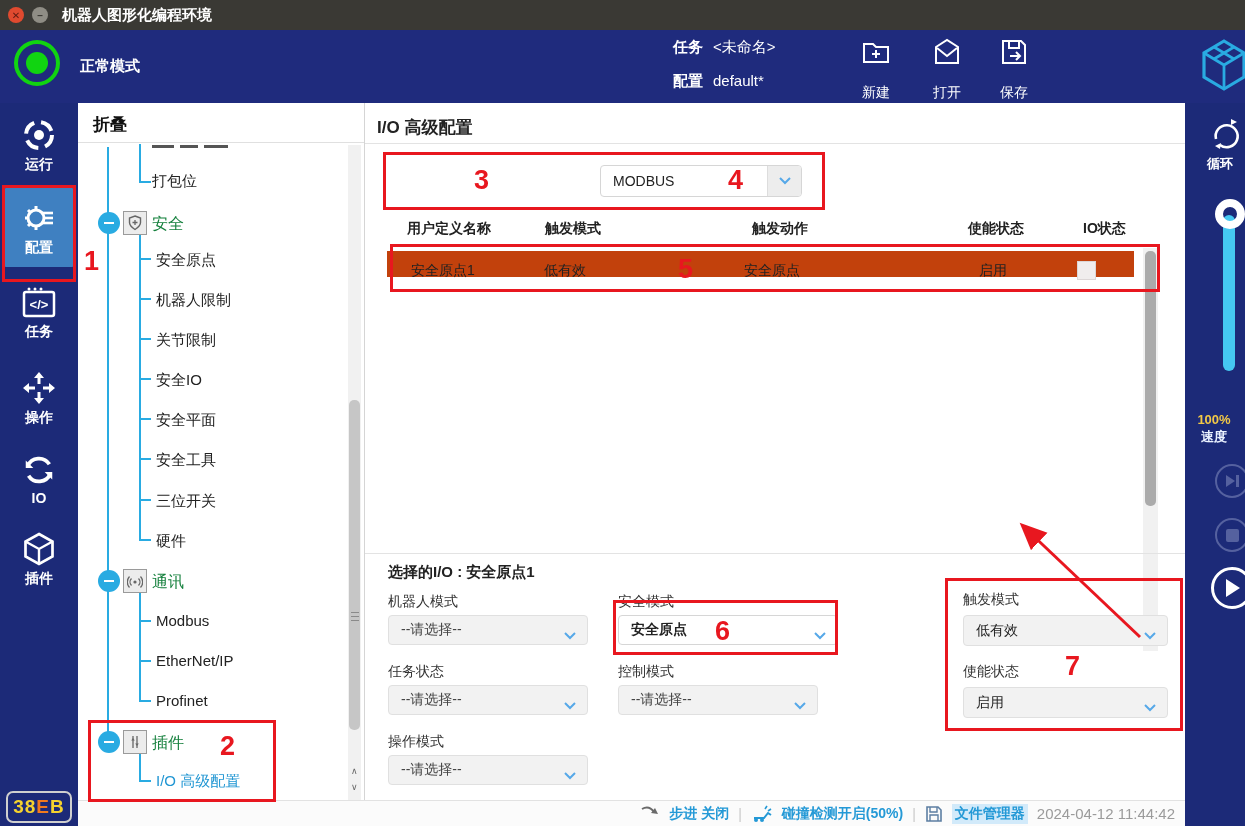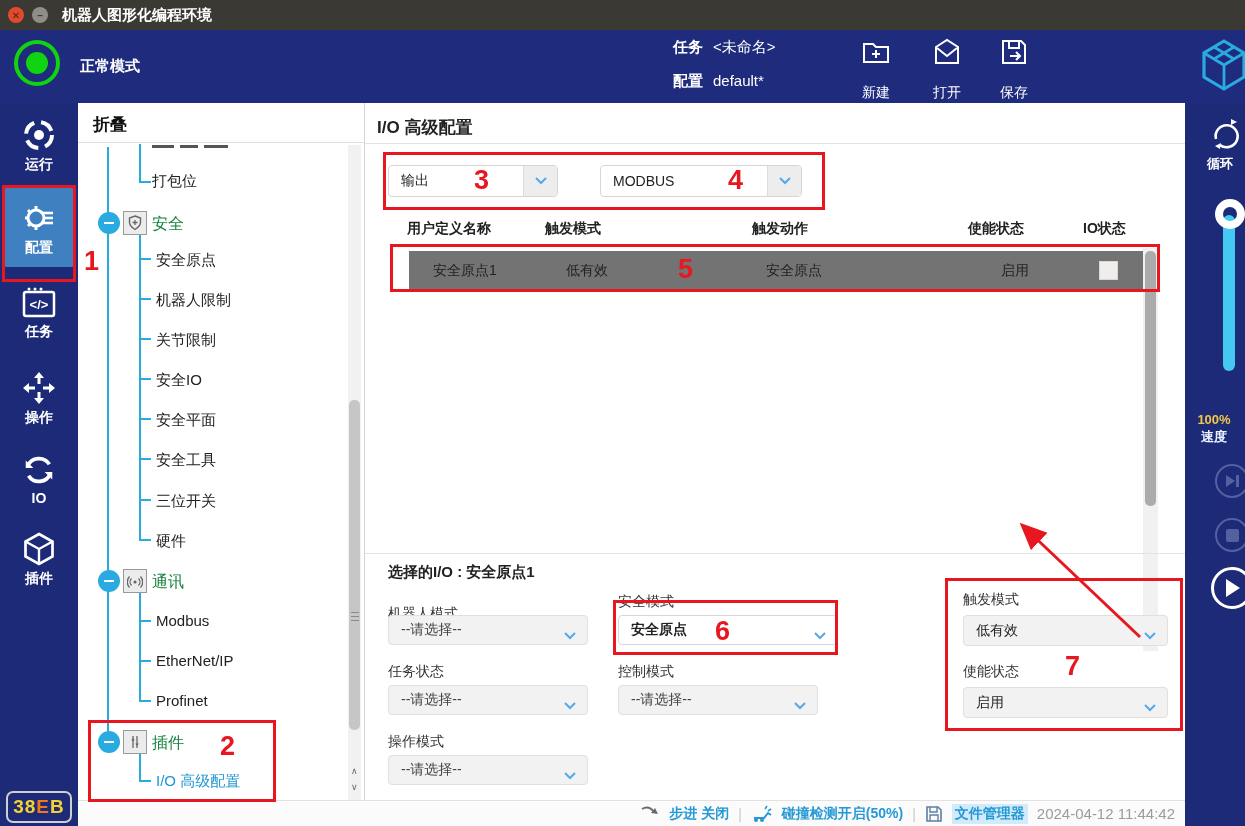--- a/index.html
+++ b/index.html
@@ -53,21 +53,21 @@
 
   
   #mainpanel{position:absolute;left:365px;top:103px;width:820px;height:697px;background:#fff;}
   #main-title{position:absolute;left:12px;top:13px;font-size:17px;font-weight:bold;color:#222;}
   .hdiv{position:absolute;left:0;width:820px;height:1px;background:#e3e3e3;}
   .dd{position:absolute;height:32px;border:1px solid #d6d6d6;border-radius:4px;background:#fff;font-size:14px;color:#222;display:flex;align-items:center;padding-left:12px;cursor:pointer;}
   .dd .zone{position:absolute;right:0;top:0;bottom:0;width:34px;background:#ededed;border-left:1px solid #ddd;border-radius:0 3px 3px 0;display:flex;align-items:center;justify-content:center;}
   .dd.gray{background:#f2f2f2;border-color:#e0e0e0;color:#444;}
   .dd.gray .chev{position:absolute;right:11px;top:11px;}
   .th{position:absolute;font-size:14px;font-weight:bold;color:#222;top:117px;}
-  #iorow{position:absolute;left:44px;top:148px;width:747px;height:38px;background:#737373;cursor:pointer;}
+  #iorow{position:absolute;left:22px;top:148px;width:747px;height:26px;background:#c2410c;cursor:pointer;}
   .rowcell{position:absolute;top:0;height:38px;line-height:38px;font-size:14px;color:#222;}
   #iocheck{position:absolute;left:690px;top:10px;width:19px;height:19px;background:#f0eded;border:1px solid #dcd6d6;}
   .note{position:absolute;color:#e8171f;font-size:17px;white-space:nowrap;}
   #sel-heading{position:absolute;left:23px;top:460px;font-size:15px;font-weight:bold;color:#222;}
   .flabel{position:absolute;font-size:14px;color:#333;}
 
   
   #rightpanel{position:absolute;left:1185px;top:103px;width:60px;height:723px;background:#1c2a78;overflow:hidden;}
   #rightpanel .lbl{position:absolute;color:#fff;font-size:13px;font-weight:bold;white-space:nowrap;}
   #speedtrack{position:absolute;left:38px;top:112px;width:12px;height:156px;background:#45c8f2;border-radius:6px;cursor:pointer;}
@@ -304,28 +304,20 @@
       </div>
       <div class="sarrow" style="left:3px;top:622px;">∧</div>
       <div class="sarrow" style="left:3px;top:638px;">∨</div>
     </div>
   </div>
 
   <div id="mainpanel">
     <div id="main-title">I/O 高级配置</div>
     <div class="hdiv" style="top:40px;"></div>
 
-    <div class="dd" style="left:23px;top:62px;width:170px;">
-      <span>输出</span>
-      <div class="zone">
-          <svg width="12" height="8">
-            <polyline points="1,1 6,6 11,1" stroke="#56a8e8" fill="none" stroke-width="2"></polyline>
-          </svg>
-        </div>
-    </div>
     <div class="dd" style="left:235px;top:62px;width:202px;">
       <span>MODBUS</span>
       <div class="zone">
           <svg width="12" height="8">
             <polyline points="1,1 6,6 11,1" stroke="#56a8e8" fill="none" stroke-width="2"></polyline>
           </svg>
         </div>
     </div>
 
     <div class="th" style="left:42px;">用户定义名称</div>
@@ -345,21 +337,21 @@
     <div class="scroll-v" style="left:778px;top:145px;width:15px;height:403px;">
       <div class="scroll-thumb" style="left:2px;top:3px;width:11px;height:255px;background:#ababab;"></div>
       <div class="sarrow" style="left:4px;top:368px;">∧</div>
       <div class="sarrow" style="left:4px;top:384px;">∨</div>
     </div>
 
 
     <div class="hdiv" style="top:450px;"></div>
     <div id="sel-heading">选择的I/O : 安全原点1</div>
 
-    <div class="flabel" style="left:23px;top:502px;">机器人模式</div>
+    <div class="flabel" style="left:23px;top:490px;">机器人模式</div>
     <div class="dd gray" style="left:23px;top:512px;width:200px;height:30px;">
       <span>--请选择--</span>
       <span class="chev"><svg width="12" height="8">
             <polyline points="1,1 6,6 11,1" stroke="#56a8e8" fill="none" stroke-width="2"></polyline>
           </svg></span>
     </div>
     <div class="flabel" style="left:23px;top:560px;">任务状态</div>
     <div class="dd gray" style="left:23px;top:582px;width:200px;height:30px;">
       <span>--请选择--</span>
       <span class="chev"><svg width="12" height="8">

